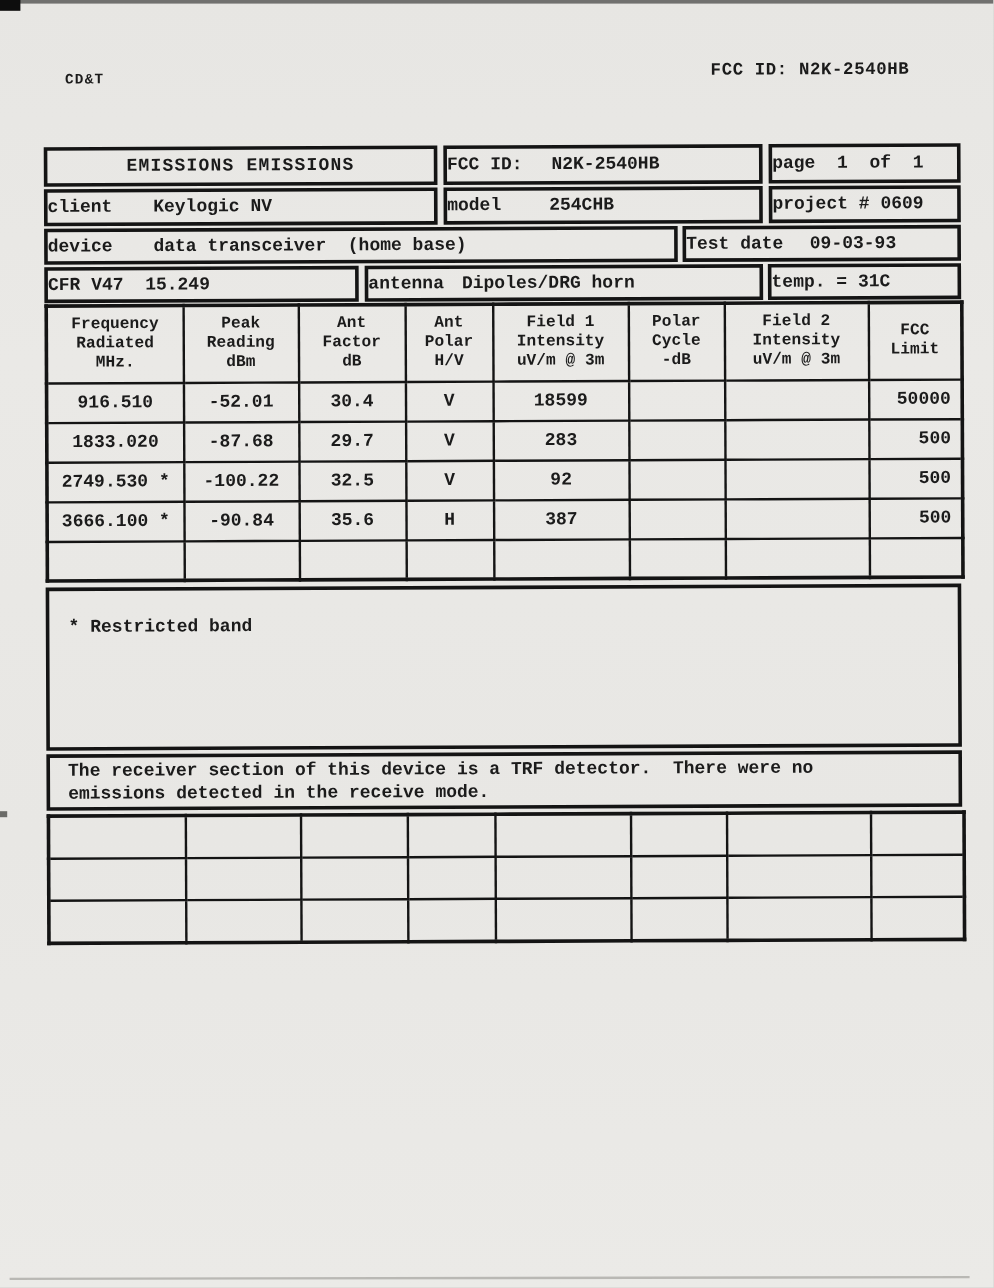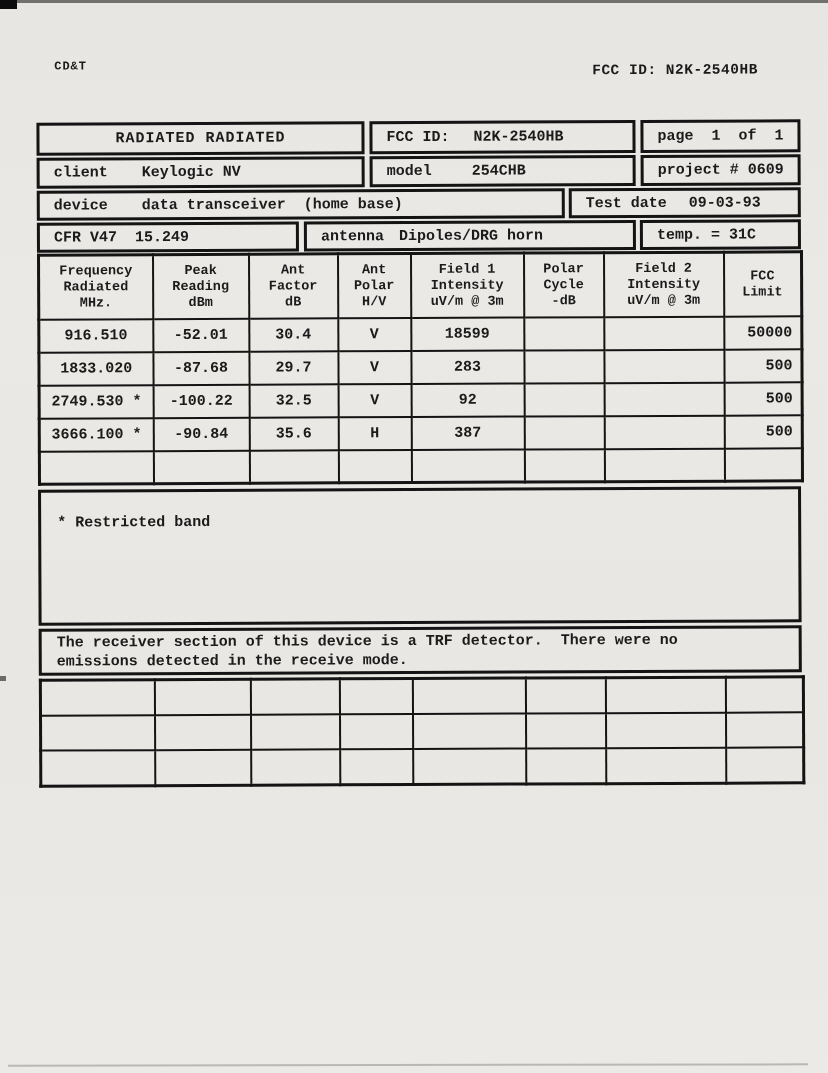--- a/index.html
+++ b/index.html
@@ -10,25 +10,25 @@
     font-weight:bold;color:#1b1b1b;
   }
   .sheet{position:absolute;inset:0;transform:rotate(-0.25deg);transform-origin:50% 45%;}
   
   .scan-edge-top{position:absolute;top:0;left:0;width:828px;height:3px;background:#4a4a48;opacity:.75;}
   .corner-notch{position:absolute;top:0;left:0;width:17px;height:9px;background:#0d0d0d;}
   .left-dash{position:absolute;top:676px;left:0;width:6px;height:5px;background:#6b6b68;}
   .bottom-line{position:absolute;top:1064px;left:8px;width:800px;height:2px;background:#b9b8b4;transform:rotate(-.1deg);}
   
   .hdr-left{position:absolute;top:58px;left:56px;font-size:12px;letter-spacing:1px;}
-  .hdr-right{position:absolute;top:63px;left:594px;font-size:14.5px;letter-spacing:.5px;display:flex;gap:10px;white-space:pre;}
+  .hdr-right{position:absolute;top:52px;left:594px;font-size:14.5px;letter-spacing:.5px;display:flex;gap:10px;white-space:pre;}
   
   .box{position:absolute;border:3px solid #141414;background:transparent;
        display:flex;align-items:center;font-size:15px;white-space:pre;box-sizing:border-box;}
-  .box .lbl{padding-left:14px;}
+  .box .lbl{}
   .box .val{padding-left:34px;}
   .box.center{justify-content:center;}
   
   .etable{position:absolute;left:38px;top:252px;border-collapse:collapse;table-layout:fixed;width:763px;}
   .etable th,.etable td{border:2px solid #141414;box-sizing:border-box;overflow:hidden;margin-left:23px;}
   .etable{border:3px solid #141414;}
   .etable th{font-size:13.5px;line-height:1.18;white-space:pre-line;font-weight:bold;
              vertical-align:middle;text-align:center;height:64px;padding:2px 0;}
   .etable td{font-size:15px;height:33px;text-align:center;vertical-align:middle;white-space:pre;}
   .etable td.limit{text-align:right;padding-right:8px;}
@@ -49,21 +49,21 @@
   <div class="corner-notch"></div>
   <div class="left-dash"></div>
   <div class="bottom-line"></div>
 
   <div class="sheet">
 
     <div class="hdr-left">CD&amp;T</div>
     <div class="hdr-right">FCC ID: N2K-2540HB</div>
 
     <div class="box center" style="left:38px;top:121px;width:328px;height:33px;">
-      <span style="letter-spacing:1px;">RADIATED RADIATED</span>
+      <span style="letter-spacing:1px;">EMISSIONS EMISSIONS</span>
     </div>
     <div class="box" style="left:371px;top:121px;width:266px;height:33px;">
       <span class="lbl">FCC ID:</span>
       <span class="val" style="padding-left:24px;">N2K-2540HB</span>
     </div>
     <div class="box" style="left:642px;top:121px;width:160px;height:33px;">
       <span class="lbl">page  1  of  1</span>
     </div>
 
     <div class="box" style="left:38px;top:156px;width:328px;height:31px;">

